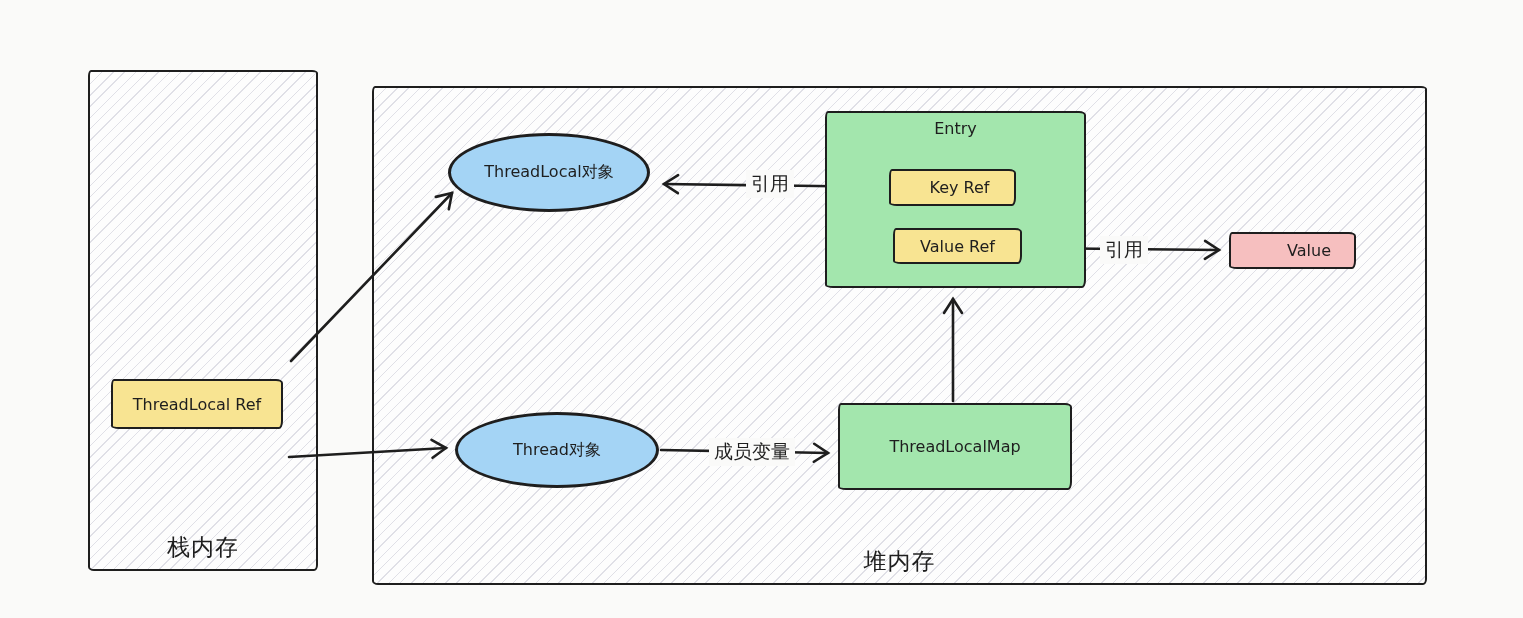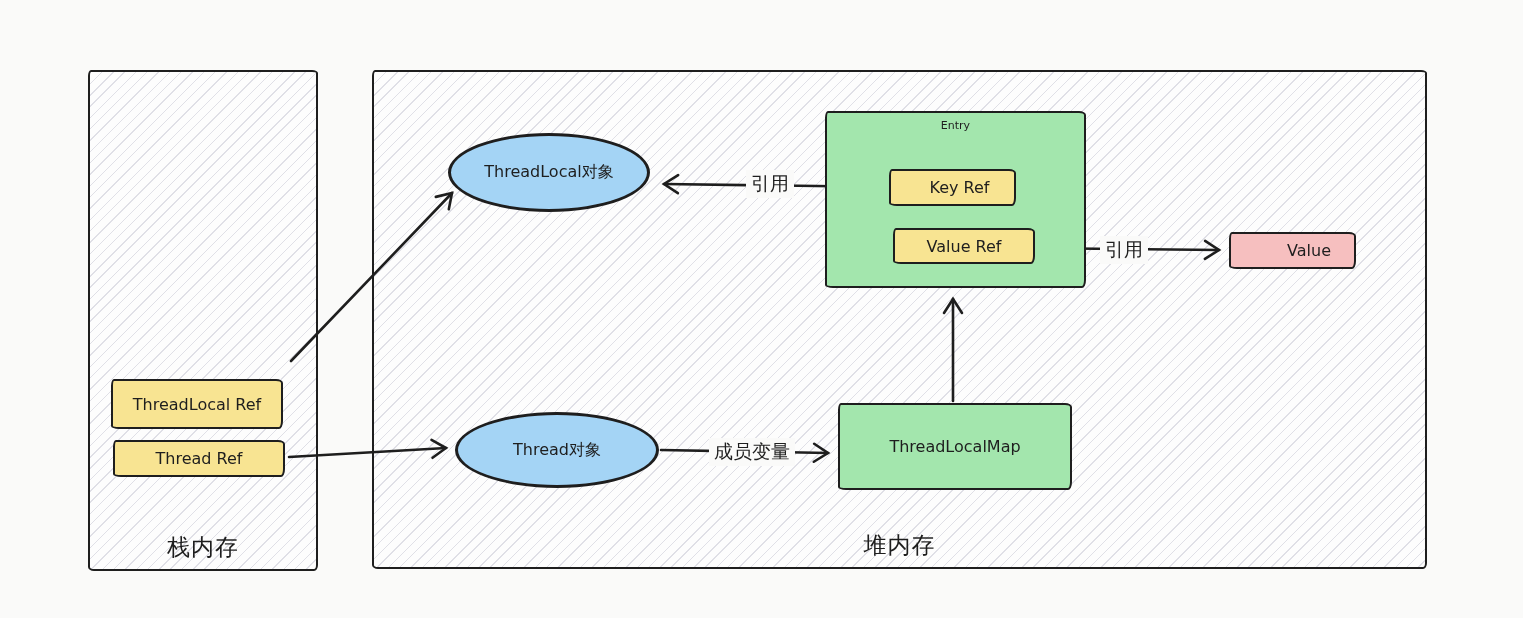--- a/index.html
+++ b/index.html
@@ -15,21 +15,21 @@
   .container{
     position:absolute;
     border:2.5px solid #1e1e1e;
     border-radius:3px 6px 4px 6px / 6px 3px 6px 4px;
     background-color:#fdfdfd;
     background-image:repeating-linear-gradient(135deg,
       rgba(176,176,194,0.38) 0px, rgba(176,176,194,0.38) 1px,
       transparent 1px, transparent 8px);
   }
   .container-stack{left:88px;top:70px;width:226px;height:497px;}
-  .container-heap{left:372px;top:70px;width:1051px;height:495px;}
+  .container-heap{left:372px;top:86px;width:1051px;height:495px;}
   .container-label{
     position:absolute;
     left:0;right:0;bottom:6px;
     text-align:center;
     font-size:23px;
     letter-spacing:1px;
   }
   
   .node{
     position:absolute;
@@ -42,23 +42,23 @@
   .ellipse{
     border-radius:50%;
     border-width:3px;
   }
   
   .n-threadlocal-ref{left:111px;top:343px;width:172px;height:50px;margin-top:36px;}
   .n-thread-ref{left:113px;top:440px;width:172px;height:37px;}
   .n-threadlocal-obj{left:448px;top:133px;width:202px;height:79px;}
   .n-thread-obj{left:455px;top:412px;width:204px;height:76px;}
   .n-entry{left:825px;top:111px;width:261px;height:177px;align-items:flex-start;}
-  .n-entry .box-title{margin-top:6px;font-size:11px;}
+  .n-entry .box-title{margin-top:6px;font-size:16px;}
   .n-key-ref{left:889px;top:169px;width:127px;height:37px;}
-  .n-value-ref{left:893px;top:228px;width:142px;height:36px;}
+  .n-value-ref{left:893px;top:228px;width:129px;height:36px;}
   .n-value{left:1229px;top:232px;width:127px;height:37px;}
   .n-threadlocalmap{left:838px;top:403px;width:234px;height:87px;}
   
   .edges{position:absolute;left:0;top:0;width:1523px;height:618px;pointer-events:none;}
   .edges path{stroke:#1e1e1e;stroke-width:2.6;fill:none;stroke-linecap:round;}
   .edge-label{
     position:absolute;
     transform:translate(-50%,-50%);
     font-size:19px;
     padding:1px 5px;
@@ -94,23 +94,20 @@
   </svg>
 
   <div class="node n-entry" style="background-color: rgb(163, 230, 173);">
     <span class="box-title">Entry</span>
   </div>
 
   <div class="node n-threadlocal-ref" style="background-color: rgb(248, 228, 146);">
     <span>ThreadLocal Ref</span>
   </div>
 
-  <div class="node n-thread-ref" style="background-color: rgb(248, 228, 146);">
-    <span>Thread Ref</span>
-  </div>
 
   <div class="node ellipse n-threadlocal-obj" style="background-color: rgb(164, 212, 245);">
     <span>ThreadLocal对象</span>
   </div>
 
   <div class="node ellipse n-thread-obj" style="background-color: rgb(164, 212, 245);">
     <span>Thread对象</span>
   </div>
 
   <div class="node n-key-ref" style="background-color: rgb(248, 228, 146); padding-left: 14px;">

